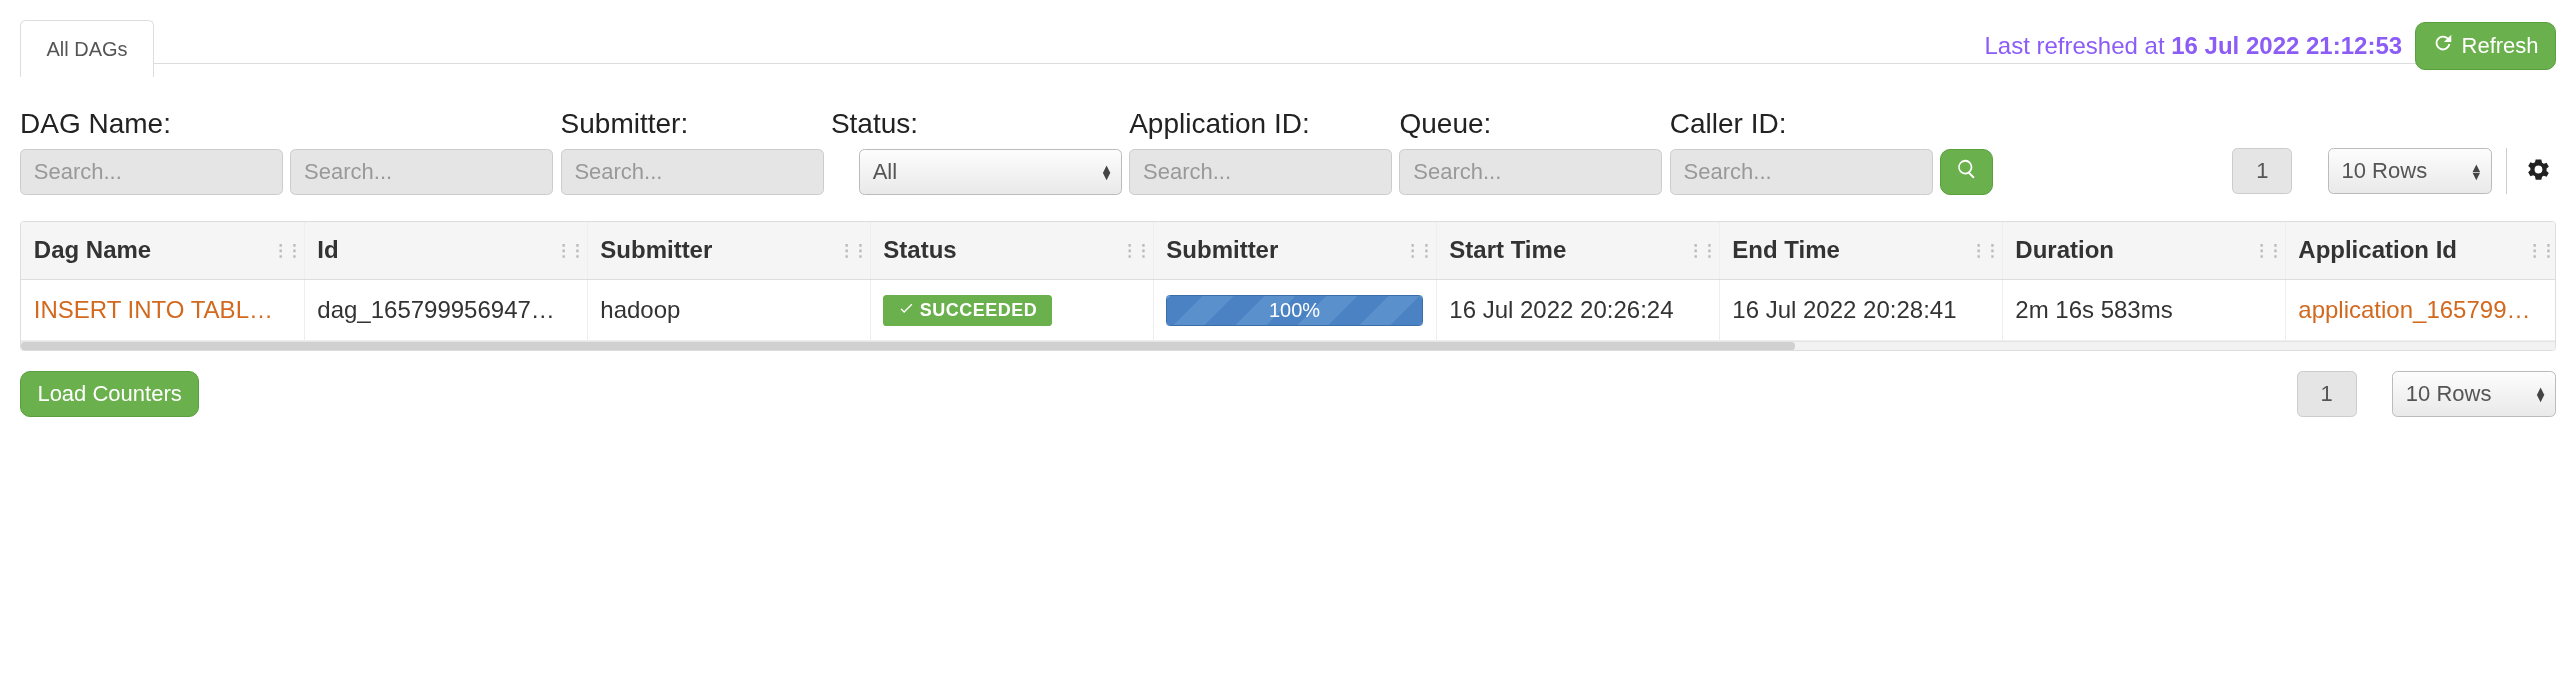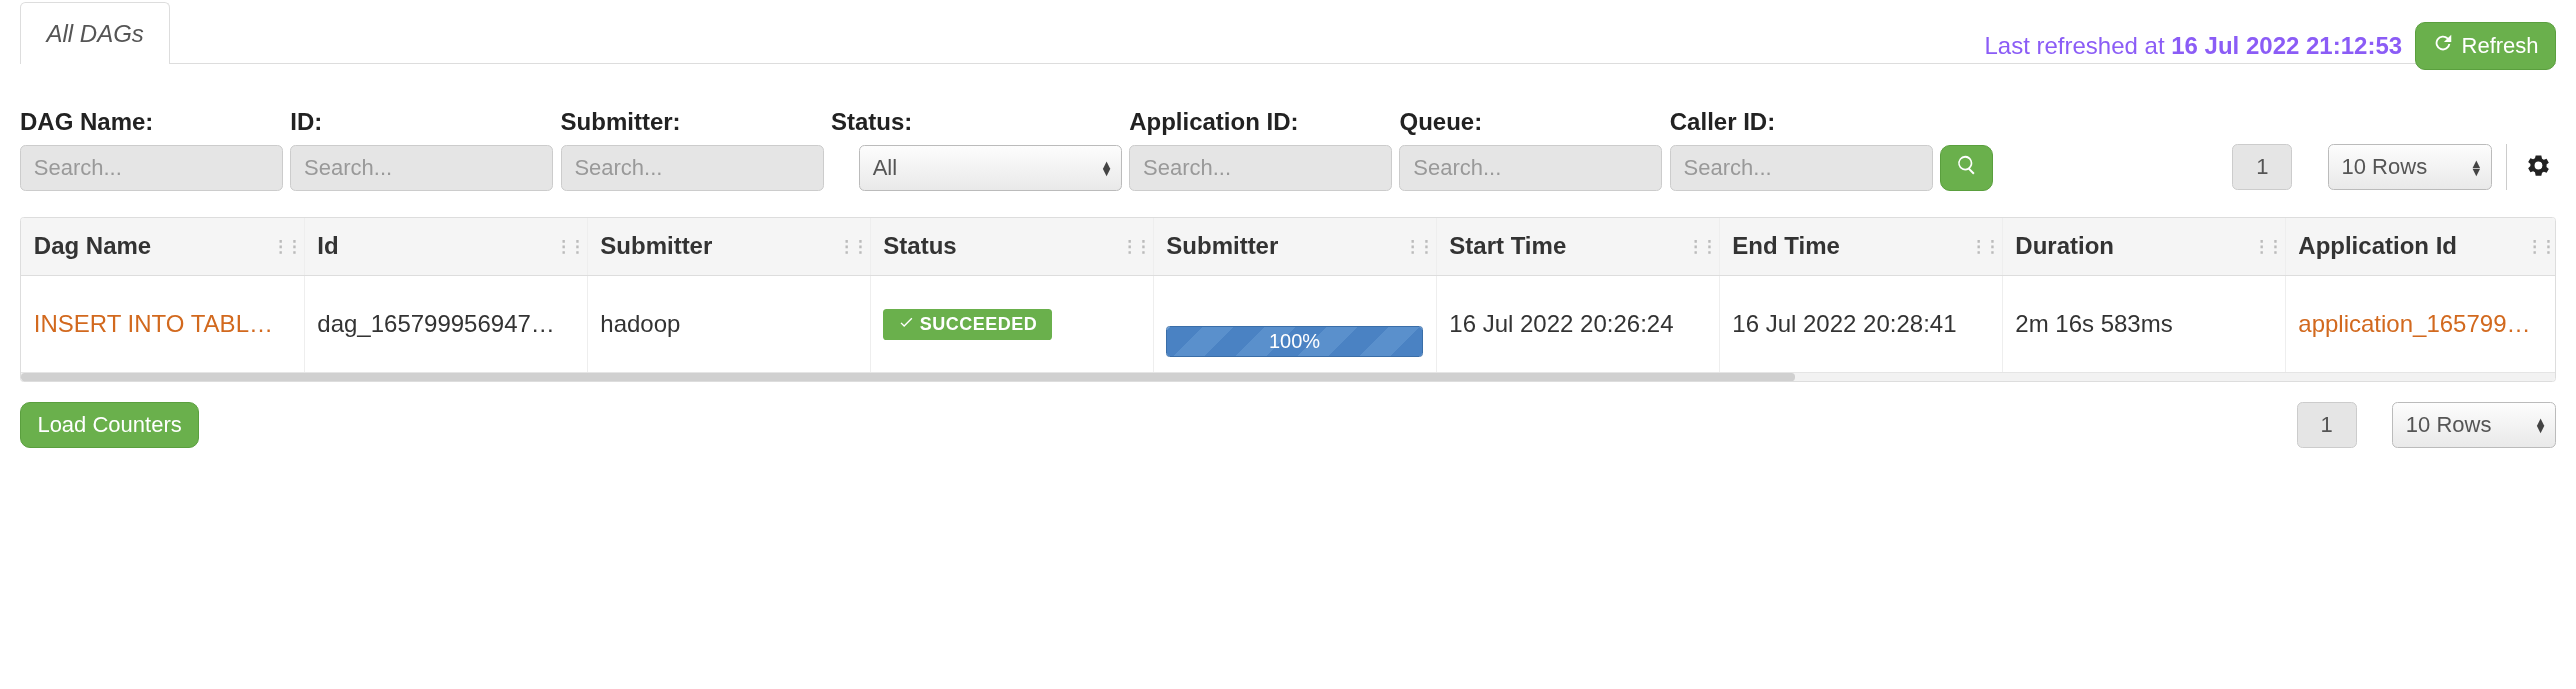--- a/index.html
+++ b/index.html
@@ -26,27 +26,26 @@
     align-items: flex-end;
     height: 53px;
     border-bottom: 0.9px solid #ddd;
     width: 100%;
   }
   .tab {
     padding: 16.4px 25.5px;
     border: 0.9px solid transparent;
     border-bottom: none;
     border-radius: 5.5px 5.5px 0 0;
-    font-size: 24px;
+    font-size: 20px;
     cursor: pointer;
     color: #d2691e; 
     position: relative;
-    top: 1px;
+    top: 14px;
     background: #fff;
-    font-style: italic;
   }
   .tab.active {
     border-color: #ddd;
     color: #555;
     background: #fff;
     z-index: 2;
   }
 
   .topbar-right {
     position: absolute;
@@ -84,22 +83,22 @@
     display: flex;
     gap: 7.3px;
     align-items: flex-end;
     flex-wrap: wrap;
   }
   .filter-group {
     display: flex;
     flex-direction: column;
   }
   .filter-group label {
-    font-size: 24px;
-    font-weight: 700;
+    font-size: 28px;
+    font-weight: 400;
     margin-bottom: 9px;
     color: #222;
   }
   .filter-input, .filter-select, .page-number {
     height: 46px;
     border: 0.9px solid #ccc;
     border-radius: 5.5px;
     padding: 0 12.8px;
     font-size: 22px;
     color: #555;
@@ -222,21 +221,20 @@
 
   .progress-outer {
     width: 100%;
     max-width: 264px;
     height: 31px;
     border: 0.9px solid #3a6ea8;
     border-radius: 3.6px;
     overflow: hidden;
     background: #dbe8f7;
     position: relative;
-    margin-top: 36px;
   }
   .progress-inner {
     height: 100%;
     background: repeating-linear-gradient(
       -45deg,
       #4a82c3 0 22px,
       #5a90cc 22px 44px
     );
   }
   .progress-label {
@@ -310,21 +308,20 @@
   </div>
 
   <div class="filters">
 
     <div class="filter-group">
       <label>DAG Name:</label>
       <input class="filter-input w-dag" placeholder="Search..." style="">
     </div>
 
     <div class="filter-group">
-      <label>ID:</label>
       <input class="filter-input w-id" placeholder="Search..." style="">
     </div>
 
     <div class="filter-group">
       <label>Submitter:</label>
       <input class="filter-input w-sub" placeholder="Search..." style="">
     </div>
 
     <div class="filter-group">
       <label>Status:</label>

